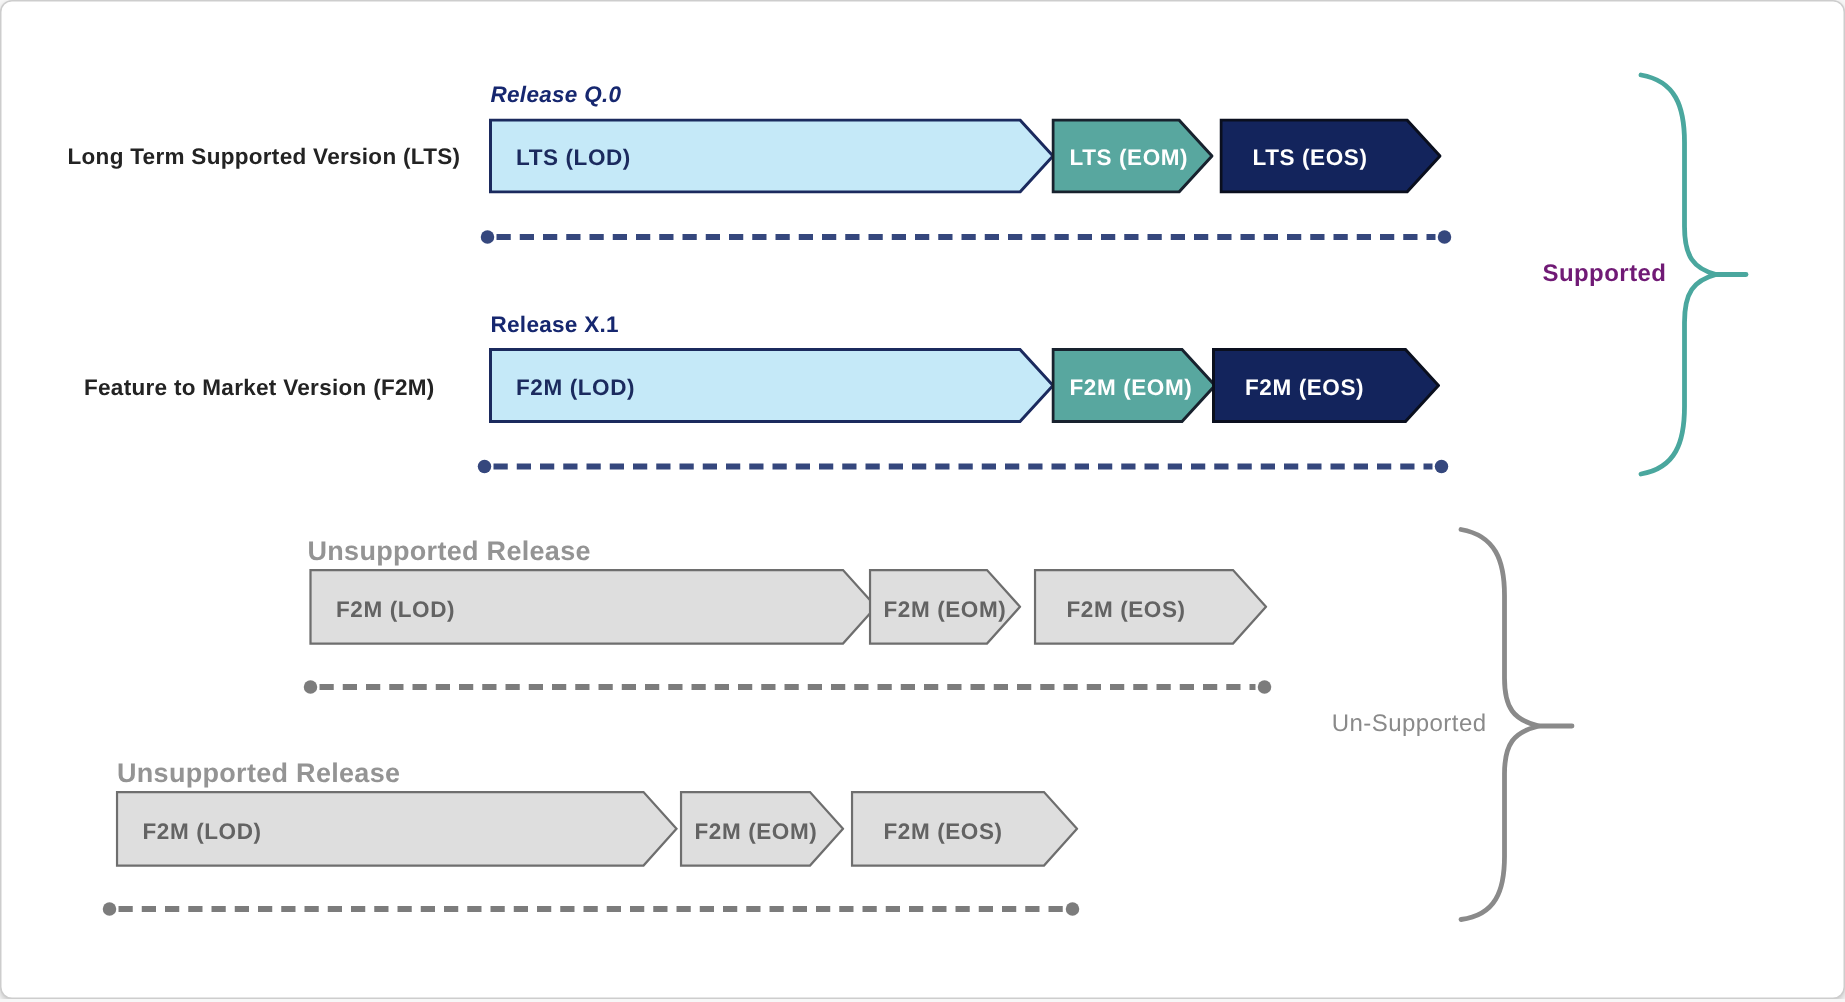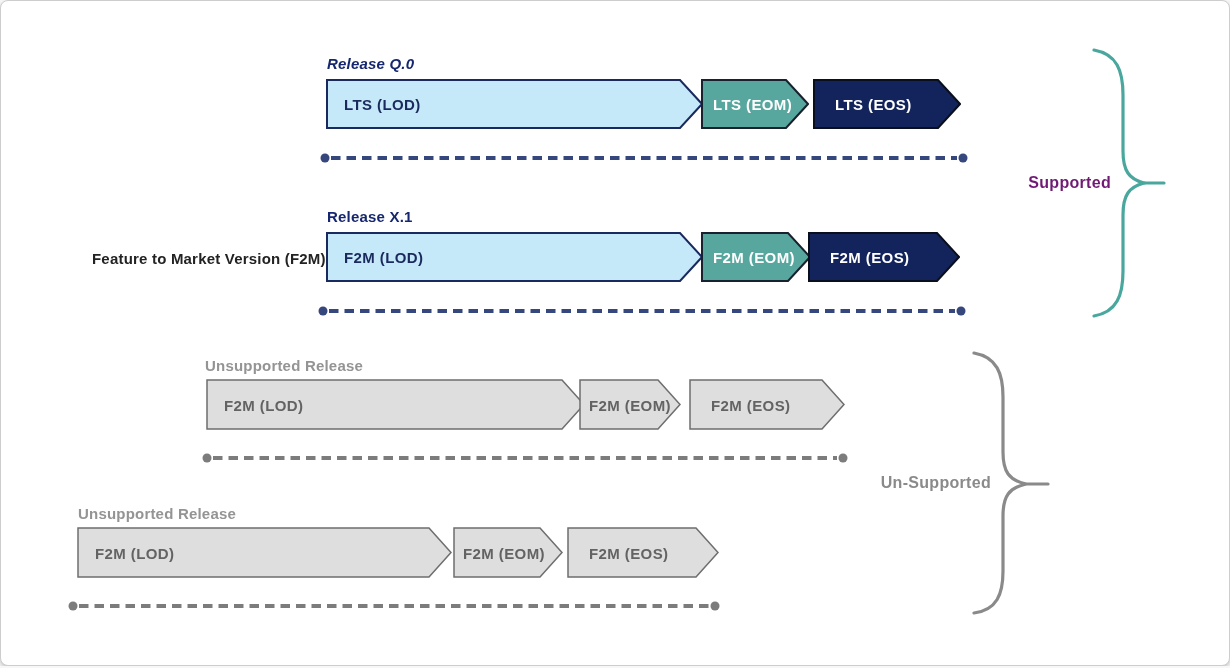--- a/index.html
+++ b/index.html
@@ -13,42 +13,43 @@
   .abs{position:absolute;}
   .row-label{
     font-weight:bold;font-size:15px;color:#232323;letter-spacing:.2px;
     white-space:nowrap;
   }
   .release-label{
     font-weight:bold;font-size:15px;color:#16276f;letter-spacing:.2px;
     white-space:nowrap;
   }
   .gray-title{
-    font-weight:bold;font-size:15px;color:#949494;letter-spacing:.2px;
+    font-weight:bold;font-size:18px;color:#949494;letter-spacing:.2px;
     white-space:nowrap;
   }
   .brace-label-sup{
     font-weight:bold;font-size:16px;color:#701a75;letter-spacing:.3px;
     text-align:right;white-space:nowrap;
   }
   .brace-label-unsup{
-    font-weight:bold;font-size:16px;color:#8a8a8a;letter-spacing:.3px;
+    font-weight:normal;font-size:16px;color:#8a8a8a;letter-spacing:.3px;
     text-align:right;white-space:nowrap;
   }
   .atext{
     font-family:"Liberation Sans",sans-serif;font-weight:bold;font-size:15px;
     letter-spacing:.4px;
   }
   svg{display:block;}
 </style>
 </head>
 <body>
 
 <div class="canvas">
 
+  <div class="abs row-label" style="left:44px;top:95px;">Long Term Supported Version (LTS)</div>
 
   <div class="abs release-label" style="left:326px;top:54px;font-style:italic;">Release Q.0</div>
 
   <svg class="abs" style="left:325px;top:78px;" width="377" height="50">
     <polygon points="1,1 354,1 376,25 354,49 1,49" fill="#c5e9f8" stroke="#1b2a5e" stroke-width="2"></polygon>
     <text class="atext" x="18" y="31" fill="#1b2a5e">LTS (LOD)</text>
   </svg>
 
   <svg class="abs" style="left:700px;top:78px;" width="108" height="50">
     <polygon points="1,1 85,1 107,25 85,49 1,49" fill="#58a79f" stroke="#18222e" stroke-width="2"></polygon>
@@ -59,21 +60,21 @@
     <polygon points="1,1 125,1 147,25 125,49 1,49" fill="#13245c" stroke="#0a0f1e" stroke-width="2"></polygon>
     <text class="atext" x="22" y="31" fill="#ffffff">LTS (EOS)</text>
   </svg>
 
   <svg class="abs" style="left:318px;top:151px;" width="650" height="12">
     <circle cx="6" cy="6" r="4.5" fill="#35477d"></circle>
     <line x1="12" y1="6" x2="638" y2="6" stroke="#35477d" stroke-width="4" stroke-dasharray="9.5 6"></line>
     <circle cx="644" cy="6" r="4.5" fill="#35477d"></circle>
   </svg>
 
-  <div class="abs row-label" style="left:55px;top:249px;margin-left:36px;">Feature to Market Version (F2M)</div>
+  <div class="abs row-label" style="left:55px;top:249px;">Feature to Market Version (F2M)</div>
 
   <div class="abs release-label" style="left:326px;top:207px;">Release X.1</div>
 
   <svg class="abs" style="left:325px;top:231px;" width="377" height="50">
     <polygon points="1,1 354,1 376,25 354,49 1,49" fill="#c5e9f8" stroke="#1b2a5e" stroke-width="2"></polygon>
     <text class="atext" x="18" y="31" fill="#1b2a5e">F2M (LOD)</text>
   </svg>
 
   <svg class="abs" style="left:700px;top:231px;" width="110" height="50">
     <polygon points="1,1 87,1 109,25 87,49 1,49" fill="#58a79f" stroke="#18222e" stroke-width="2"></polygon>

